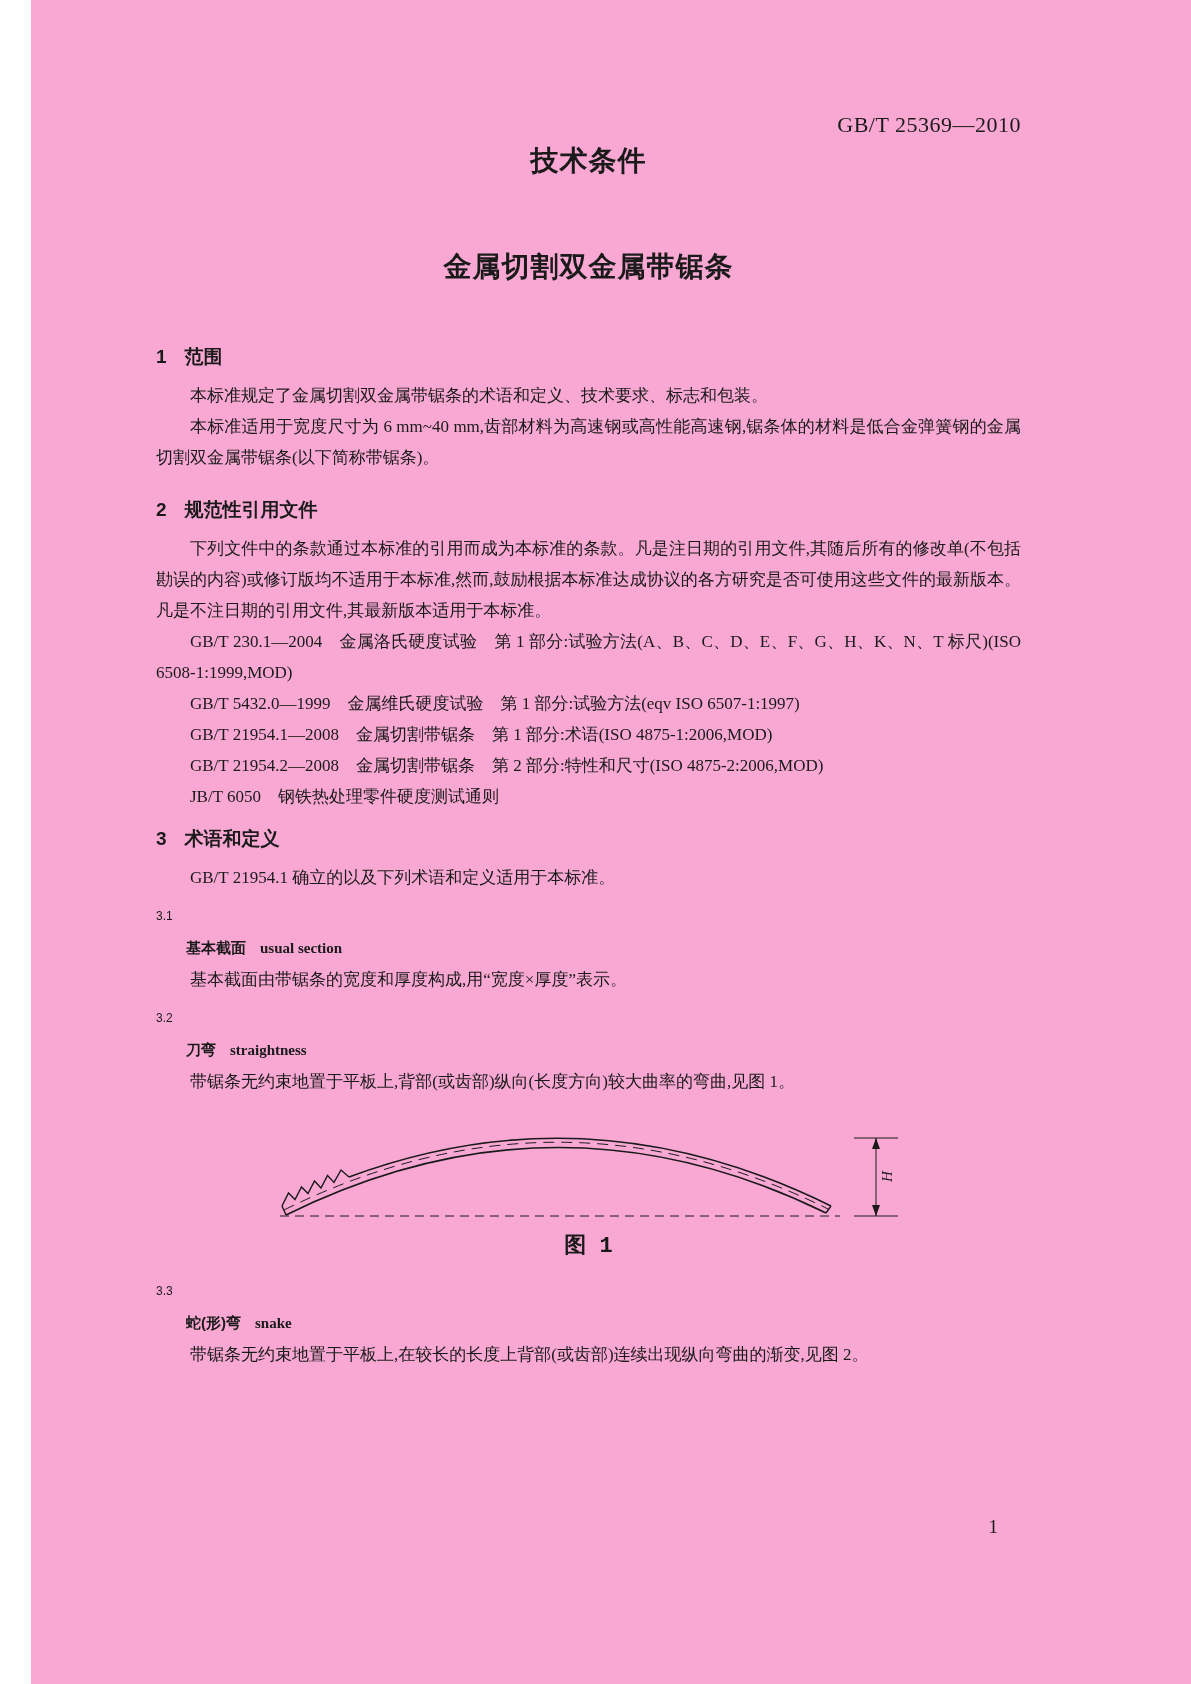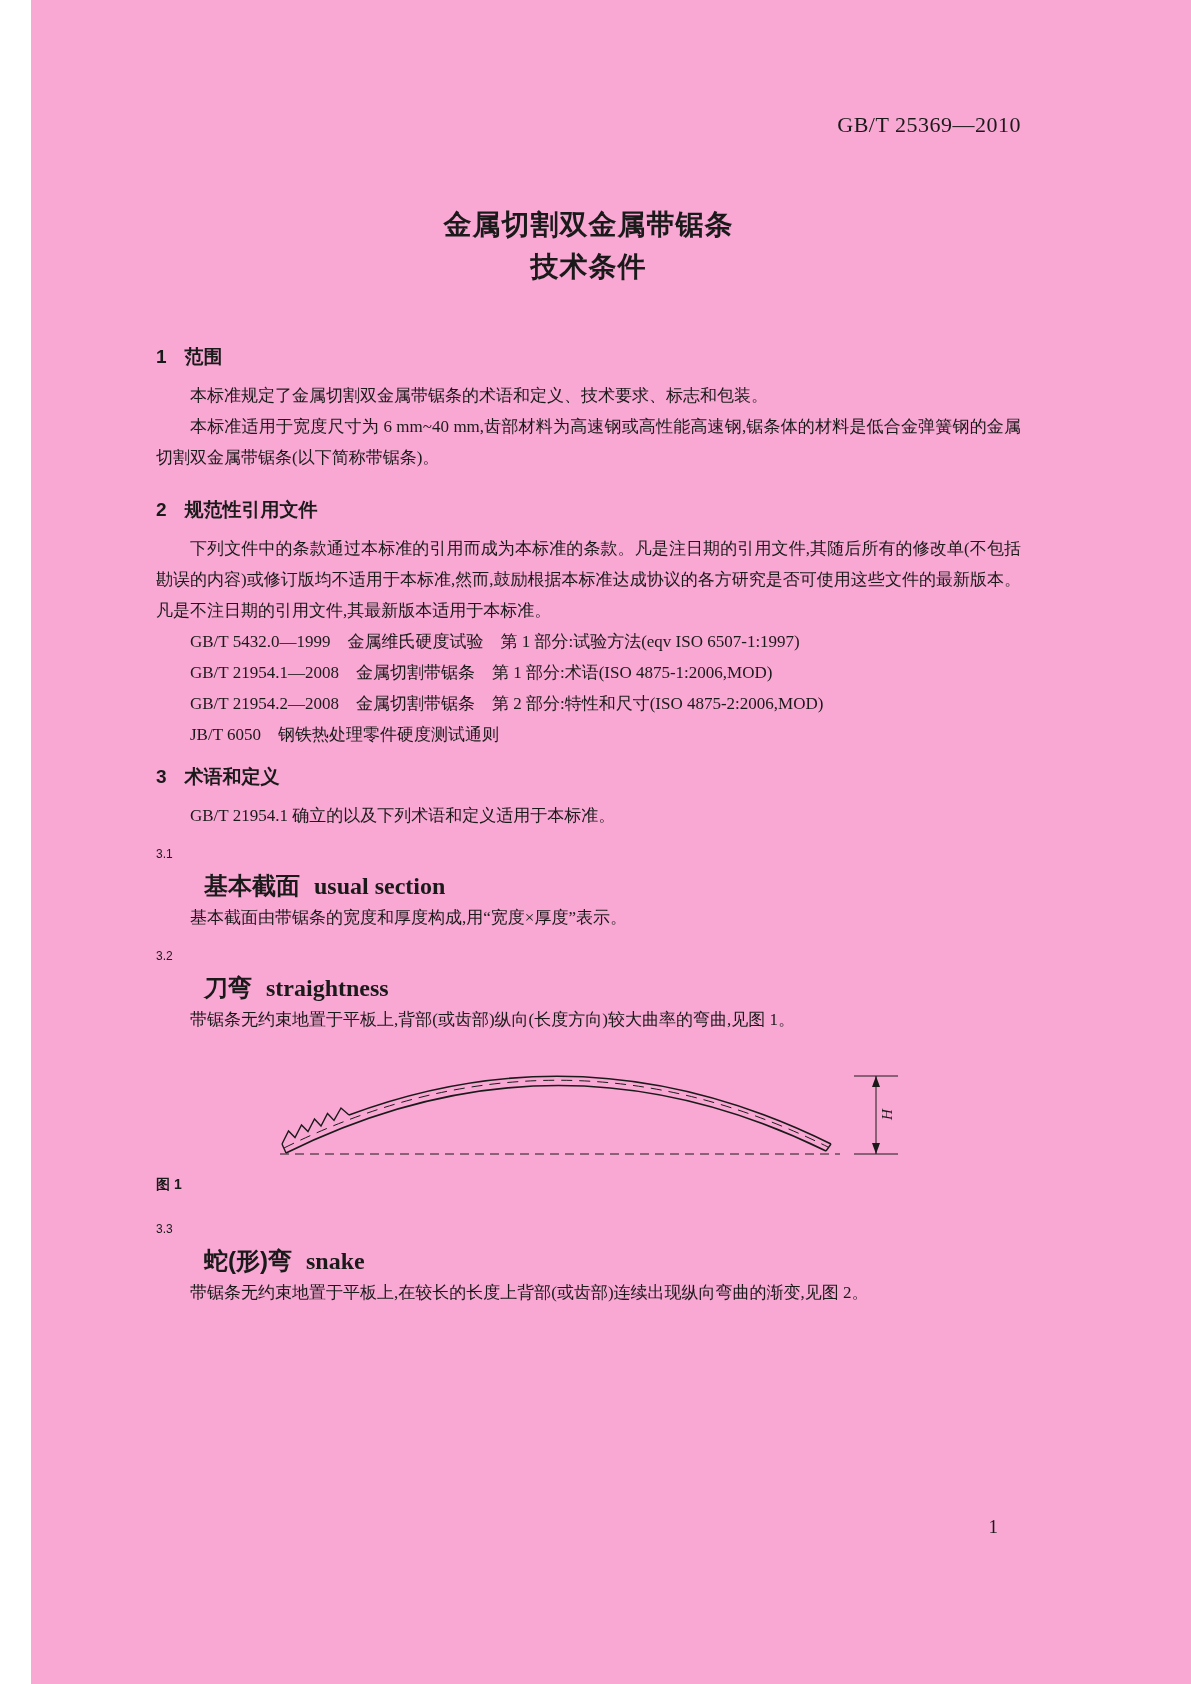--- a/index.html
+++ b/index.html
@@ -54,21 +54,21 @@
   }
 
   .term-num {
     font-family: "Liberation Sans", sans-serif;
     font-size: 12px;
     line-height: 31px;
     margin-top: 8px;
   }
   .term-num.mt-lg { margin-top: 14px; }
   .term-line {
-    font-size: 24px;
+    font-size: 15px;
     line-height: 31px;
     margin-left: 2em;
   }
   .term-cn {
     font-family: "Liberation Sans", sans-serif;
     font-weight: 700;
     margin-right: 14px;
   }
   .term-en {
     font-family: "Liberation Serif", serif;
@@ -78,23 +78,24 @@
   .figure-block { margin-top: 16px; }
   .figure-svg { display: block; margin-left: 118px; }
   .fig-legend {
     margin-top: 16px;
     margin-left: 2em;
     font-size: 18.5px;
     line-height: 31px;
   }
   .legend-sym { font-style: italic; font-family: "Liberation Serif", serif; }
   .fig-caption {
-    font-family: Liberation Sans, sans-serif;
+    text-align: center;
+    font-family: Liberation Mono, monospace;
     font-weight: 700;
-    font-size: 14px;
+    font-size: 22px;
     line-height: 31px;
   }
 
   .dim-label {
     font-family: "Liberation Serif", serif;
     font-style: italic;
     font-size: 15px;
     fill: #1a1a1a;
   }
 
@@ -107,29 +108,30 @@
   }
 </style>
 </head>
 <body>
 
 <div class="page">
   <div class="content">
 
     <div class="std-code">GB/T 25369—2010</div>
 
+    <h1 class="doc-title">技术条件</h1>
     <h1 class="doc-title first">金属切割双金属带锯条</h1>
-    <h1 class="doc-title">技术条件</h1>
 
     <h2 class="sec-heading mt-s1"><span class="sec-num">1</span><span>范围</span></h2>
     <p class="body-para">本标准规定了金属切割双金属带锯条的术语和定义、技术要求、标志和包装。</p>
     <p class="body-para">本标准适用于宽度尺寸为 6 mm~40 mm,齿部材料为高速钢或高性能高速钢,锯条体的材料是低合金弹簧钢的金属切割双金属带锯条(以下简称带锯条)。</p>
 
     <h2 class="sec-heading mt-s2"><span class="sec-num">2</span><span>规范性引用文件</span></h2>
     <p class="body-para">下列文件中的条款通过本标准的引用而成为本标准的条款。凡是注日期的引用文件,其随后所有的修改单(不包括勘误的内容)或修订版均不适用于本标准,然而,鼓励根据本标准达成协议的各方研究是否可使用这些文件的最新版本。凡是不注日期的引用文件,其最新版本适用于本标准。</p>
+    <p class="body-para">GB/T 230.1—2004　金属洛氏硬度试验　第 1 部分:试验方法(A、B、C、D、E、F、G、H、K、N、T 标尺)(ISO 6508-1:1999,MOD)</p>
     <p class="body-para">GB/T 5432.0—1999　金属维氏硬度试验　第 1 部分:试验方法(eqv ISO 6507-1:1997)</p>
     <p class="body-para">GB/T 21954.1—2008　金属切割带锯条　第 1 部分:术语(ISO 4875-1:2006,MOD)</p>
     <p class="body-para">GB/T 21954.2—2008　金属切割带锯条　第 2 部分:特性和尺寸(ISO 4875-2:2006,MOD)</p>
     <p class="body-para">JB/T 6050　钢铁热处理零件硬度测试通则</p>
 
     <h2 class="sec-heading mt-s3"><span class="sec-num">3</span><span>术语和定义</span></h2>
     <p class="body-para">GB/T 21954.1 确立的以及下列术语和定义适用于本标准。</p>
 
     <div>
       <p class="term-num">3.1</p>

